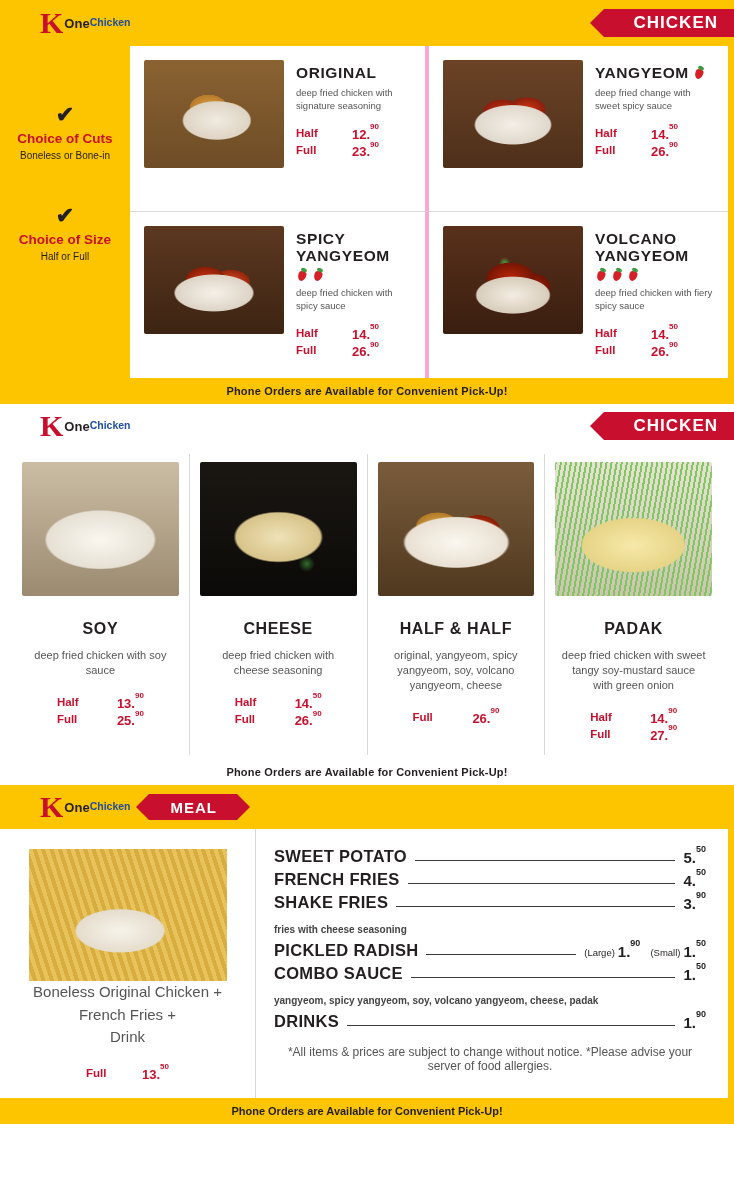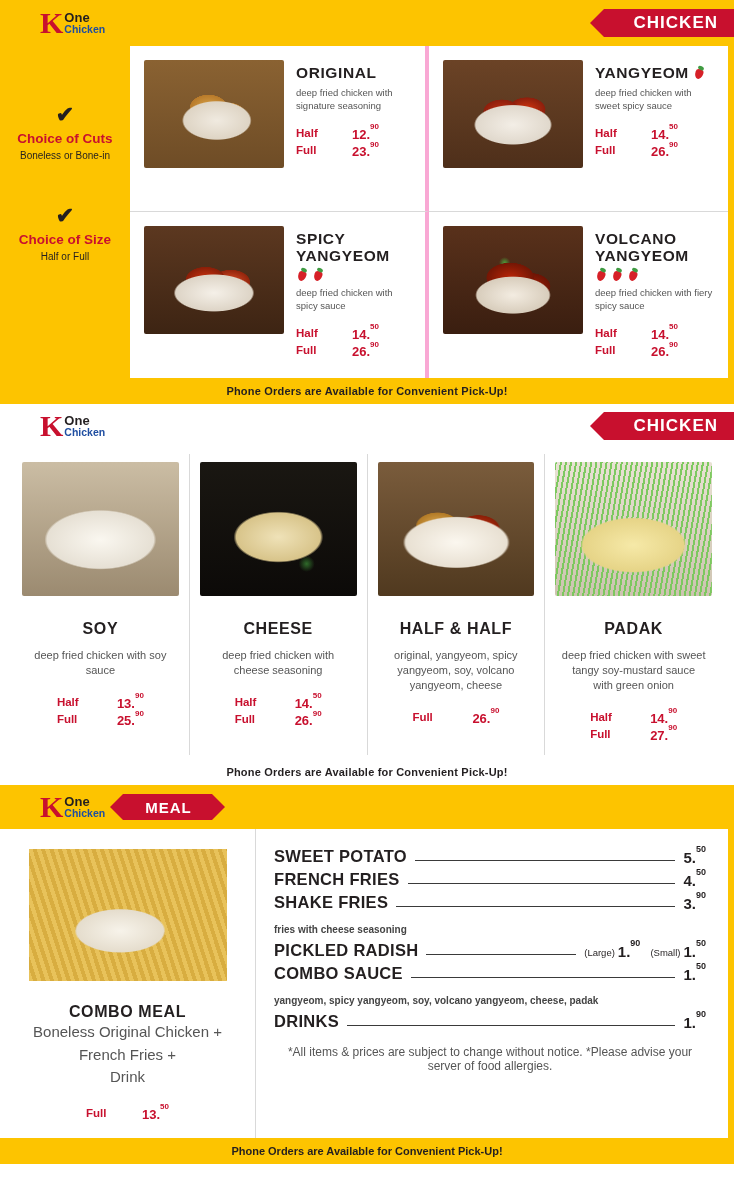--- a/index.html
+++ b/index.html
@@ -17,21 +17,21 @@
   .logo { display:flex; align-items:center; gap:3px; }
   .logo .k {
     font-family: "Liberation Serif", serif;
     font-weight: bold;
     font-size: 30px;
     color: #c8102e;
     line-height: 1;
     position: relative;
     letter-spacing: -2px;
   }
-  .logo .words { display:flex; flex-direction:column; line-height:1; }
+  .logo .words { display:flex; flex-direction:row; line-height:1; }
   .logo .words .one {
     font-size: 13px; font-weight: bold; color:#231f20; letter-spacing:0px;
     font-family:"Liberation Sans", sans-serif;
   }
   .logo .words .chicken {
     font-size: 10.5px; font-weight: bold; color:#1f4ea1; letter-spacing:0px;
   }
 
   
   .ribbon {
@@ -327,21 +327,21 @@
         <div class="cell bb">
           <div class="thumb ph-yangyeom"></div>
           <div class="info">
             <div class="itemname">
               <span>YANGYEOM</span>
               <span class="chili">
                   <i></i>
                   <b></b>
                 </span>
             </div>
-            <div class="itemdesc">deep fried chicken with sweet spicy sauce</div>
+            <div class="itemdesc">deep fried change with sweet spicy sauce</div>
             <div class="prices">
               <div class="prow">
                 <span class="lbl">Half</span>
                 <span class="val"><span>14.</span><sup>50</sup></span>
               </div>
               <div class="prow">
                 <span class="lbl">Full</span>
                 <span class="val"><span>26.</span><sup>90</sup></span>
               </div>
             </div>
@@ -502,21 +502,20 @@
           <span class="chicken">Chicken</span>
         </div>
       </div>
       <div class="mealtag">MEAL</div>
       <div style="flex:1"></div>
     </div>
 
     <div class="sec3-body">
       <div class="mealcol">
         <div class="thumb3 ph-combo"></div>
-        <div class="mname">COMBO MEAL</div>
         <div class="mdesc" style="white-space:pre-line">Boneless Original Chicken +
 French Fries +
 Drink</div>
         <div class="mprices">
           <div class="prow">
             <span class="lbl">Full</span>
             <span class="val"><span>13.</span><sup>50</sup></span>
           </div>
         </div>
       </div>

